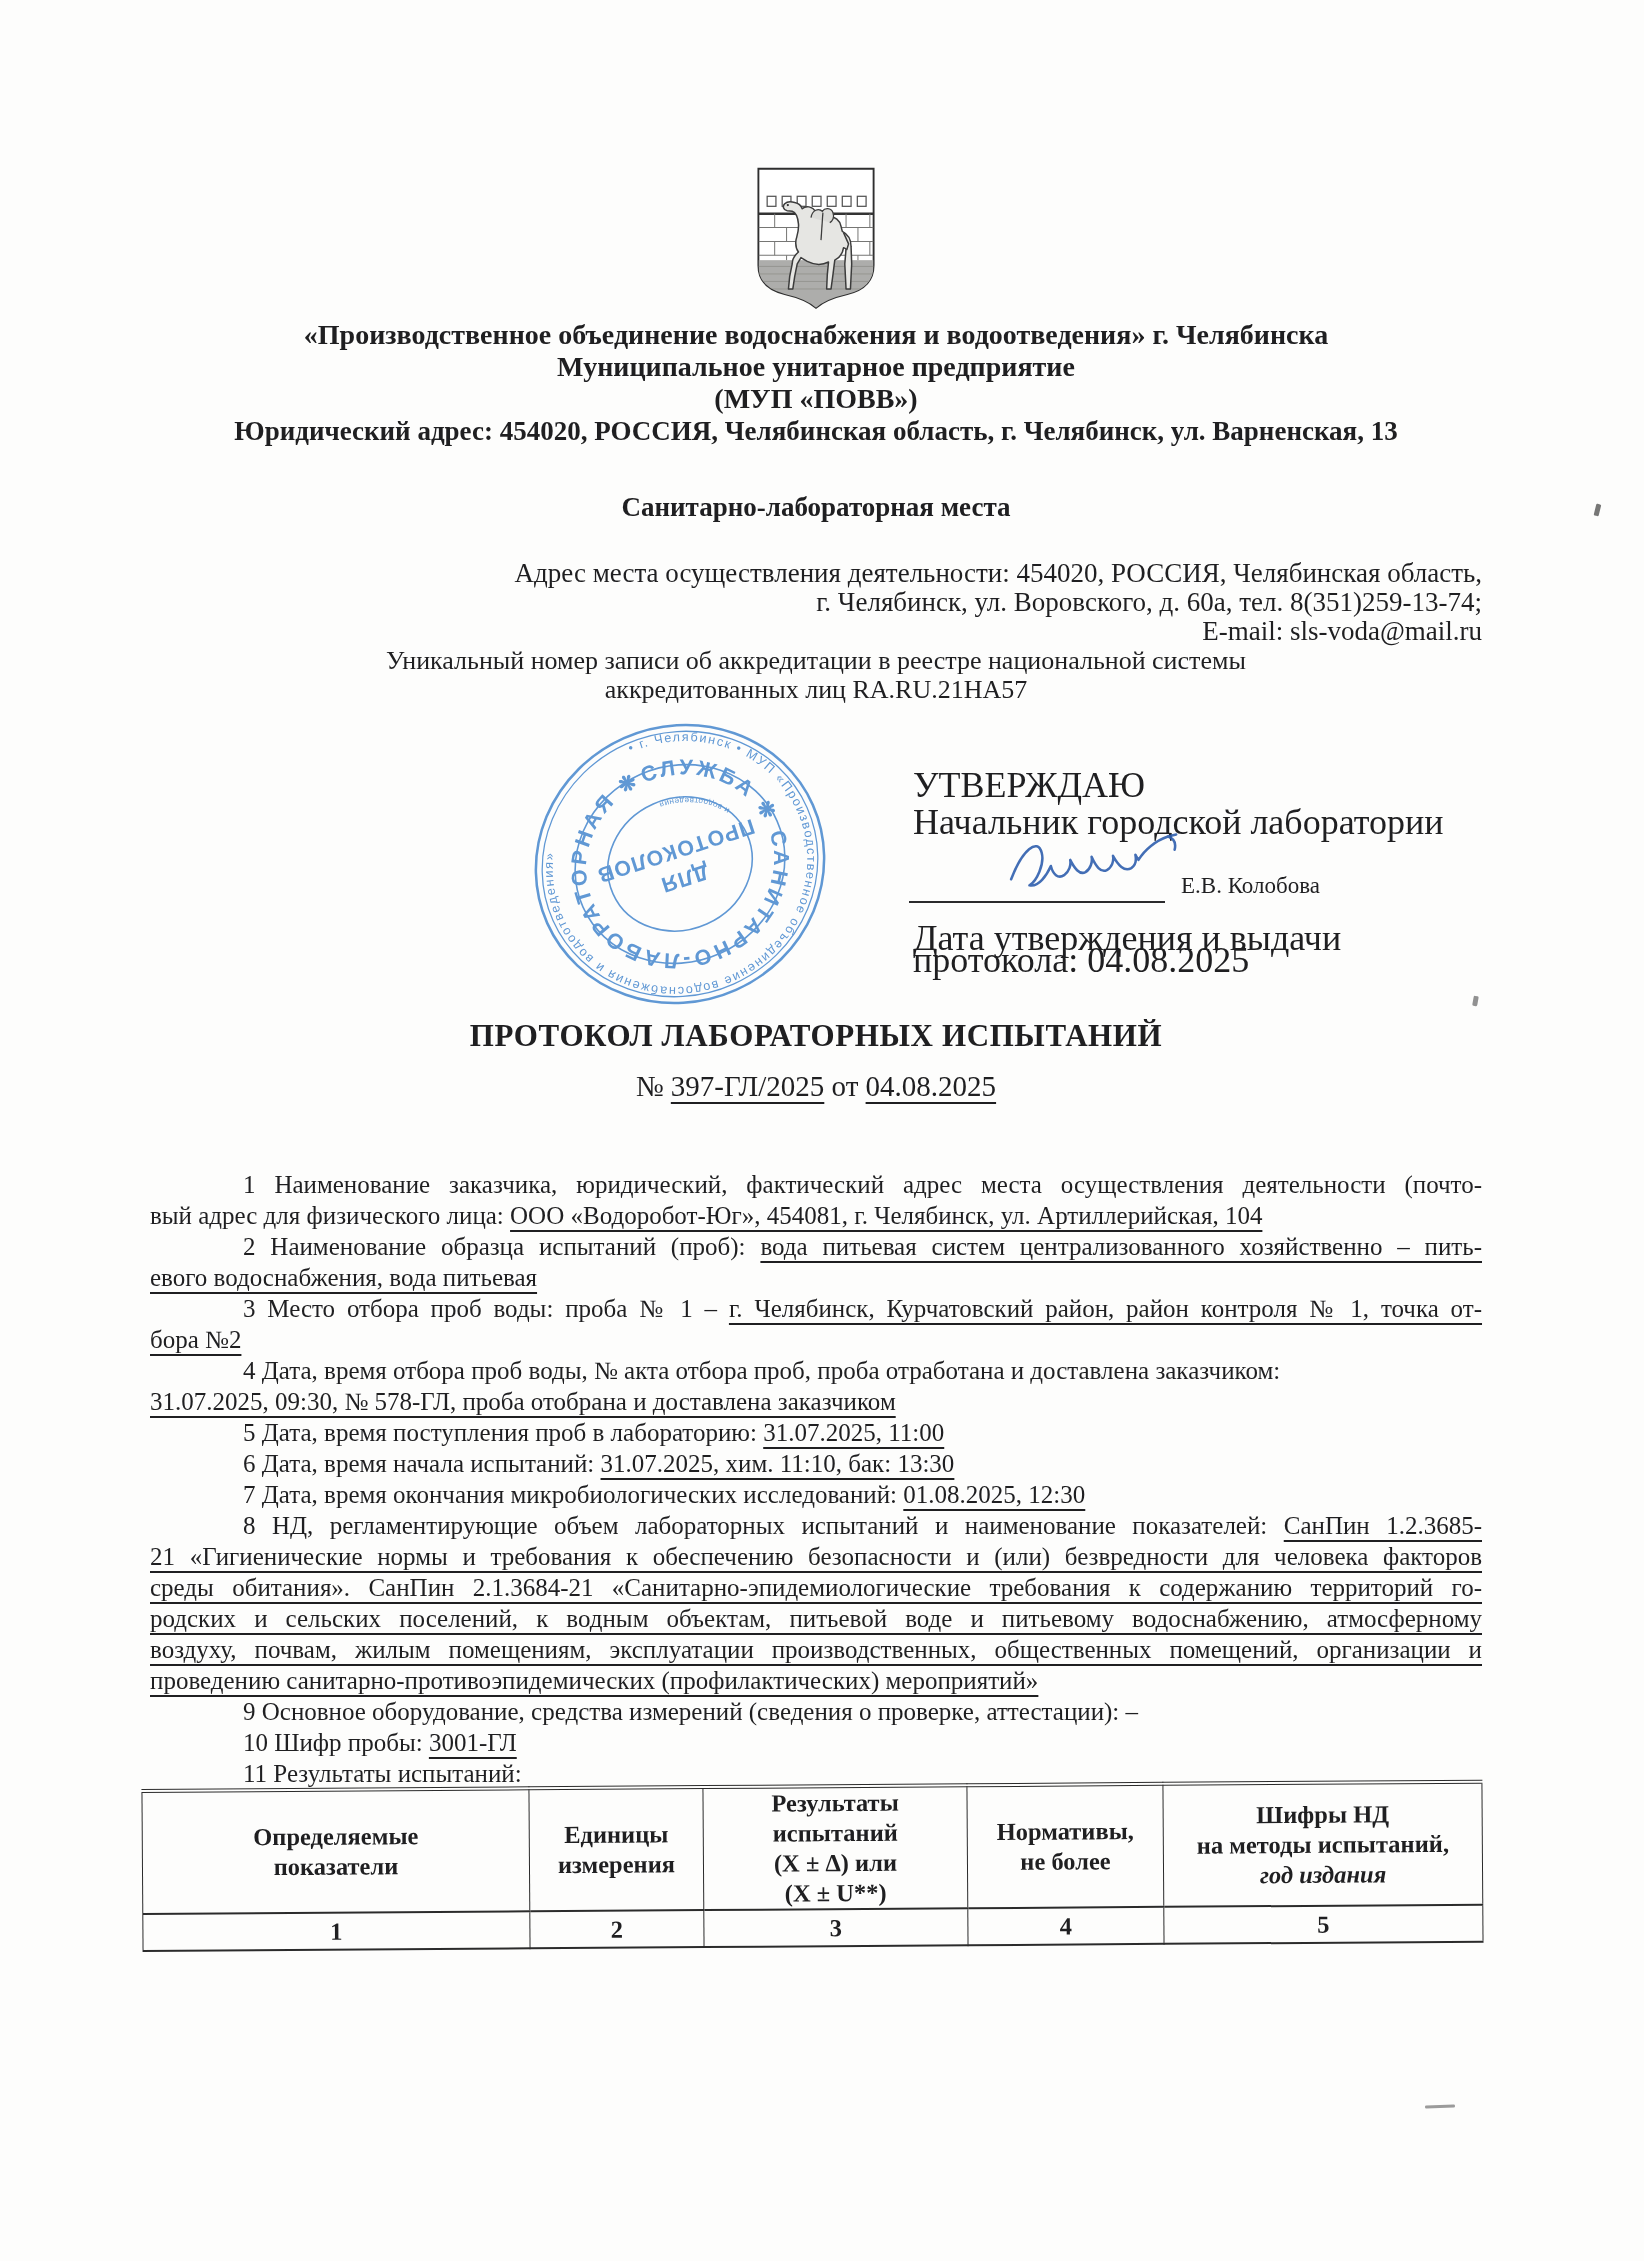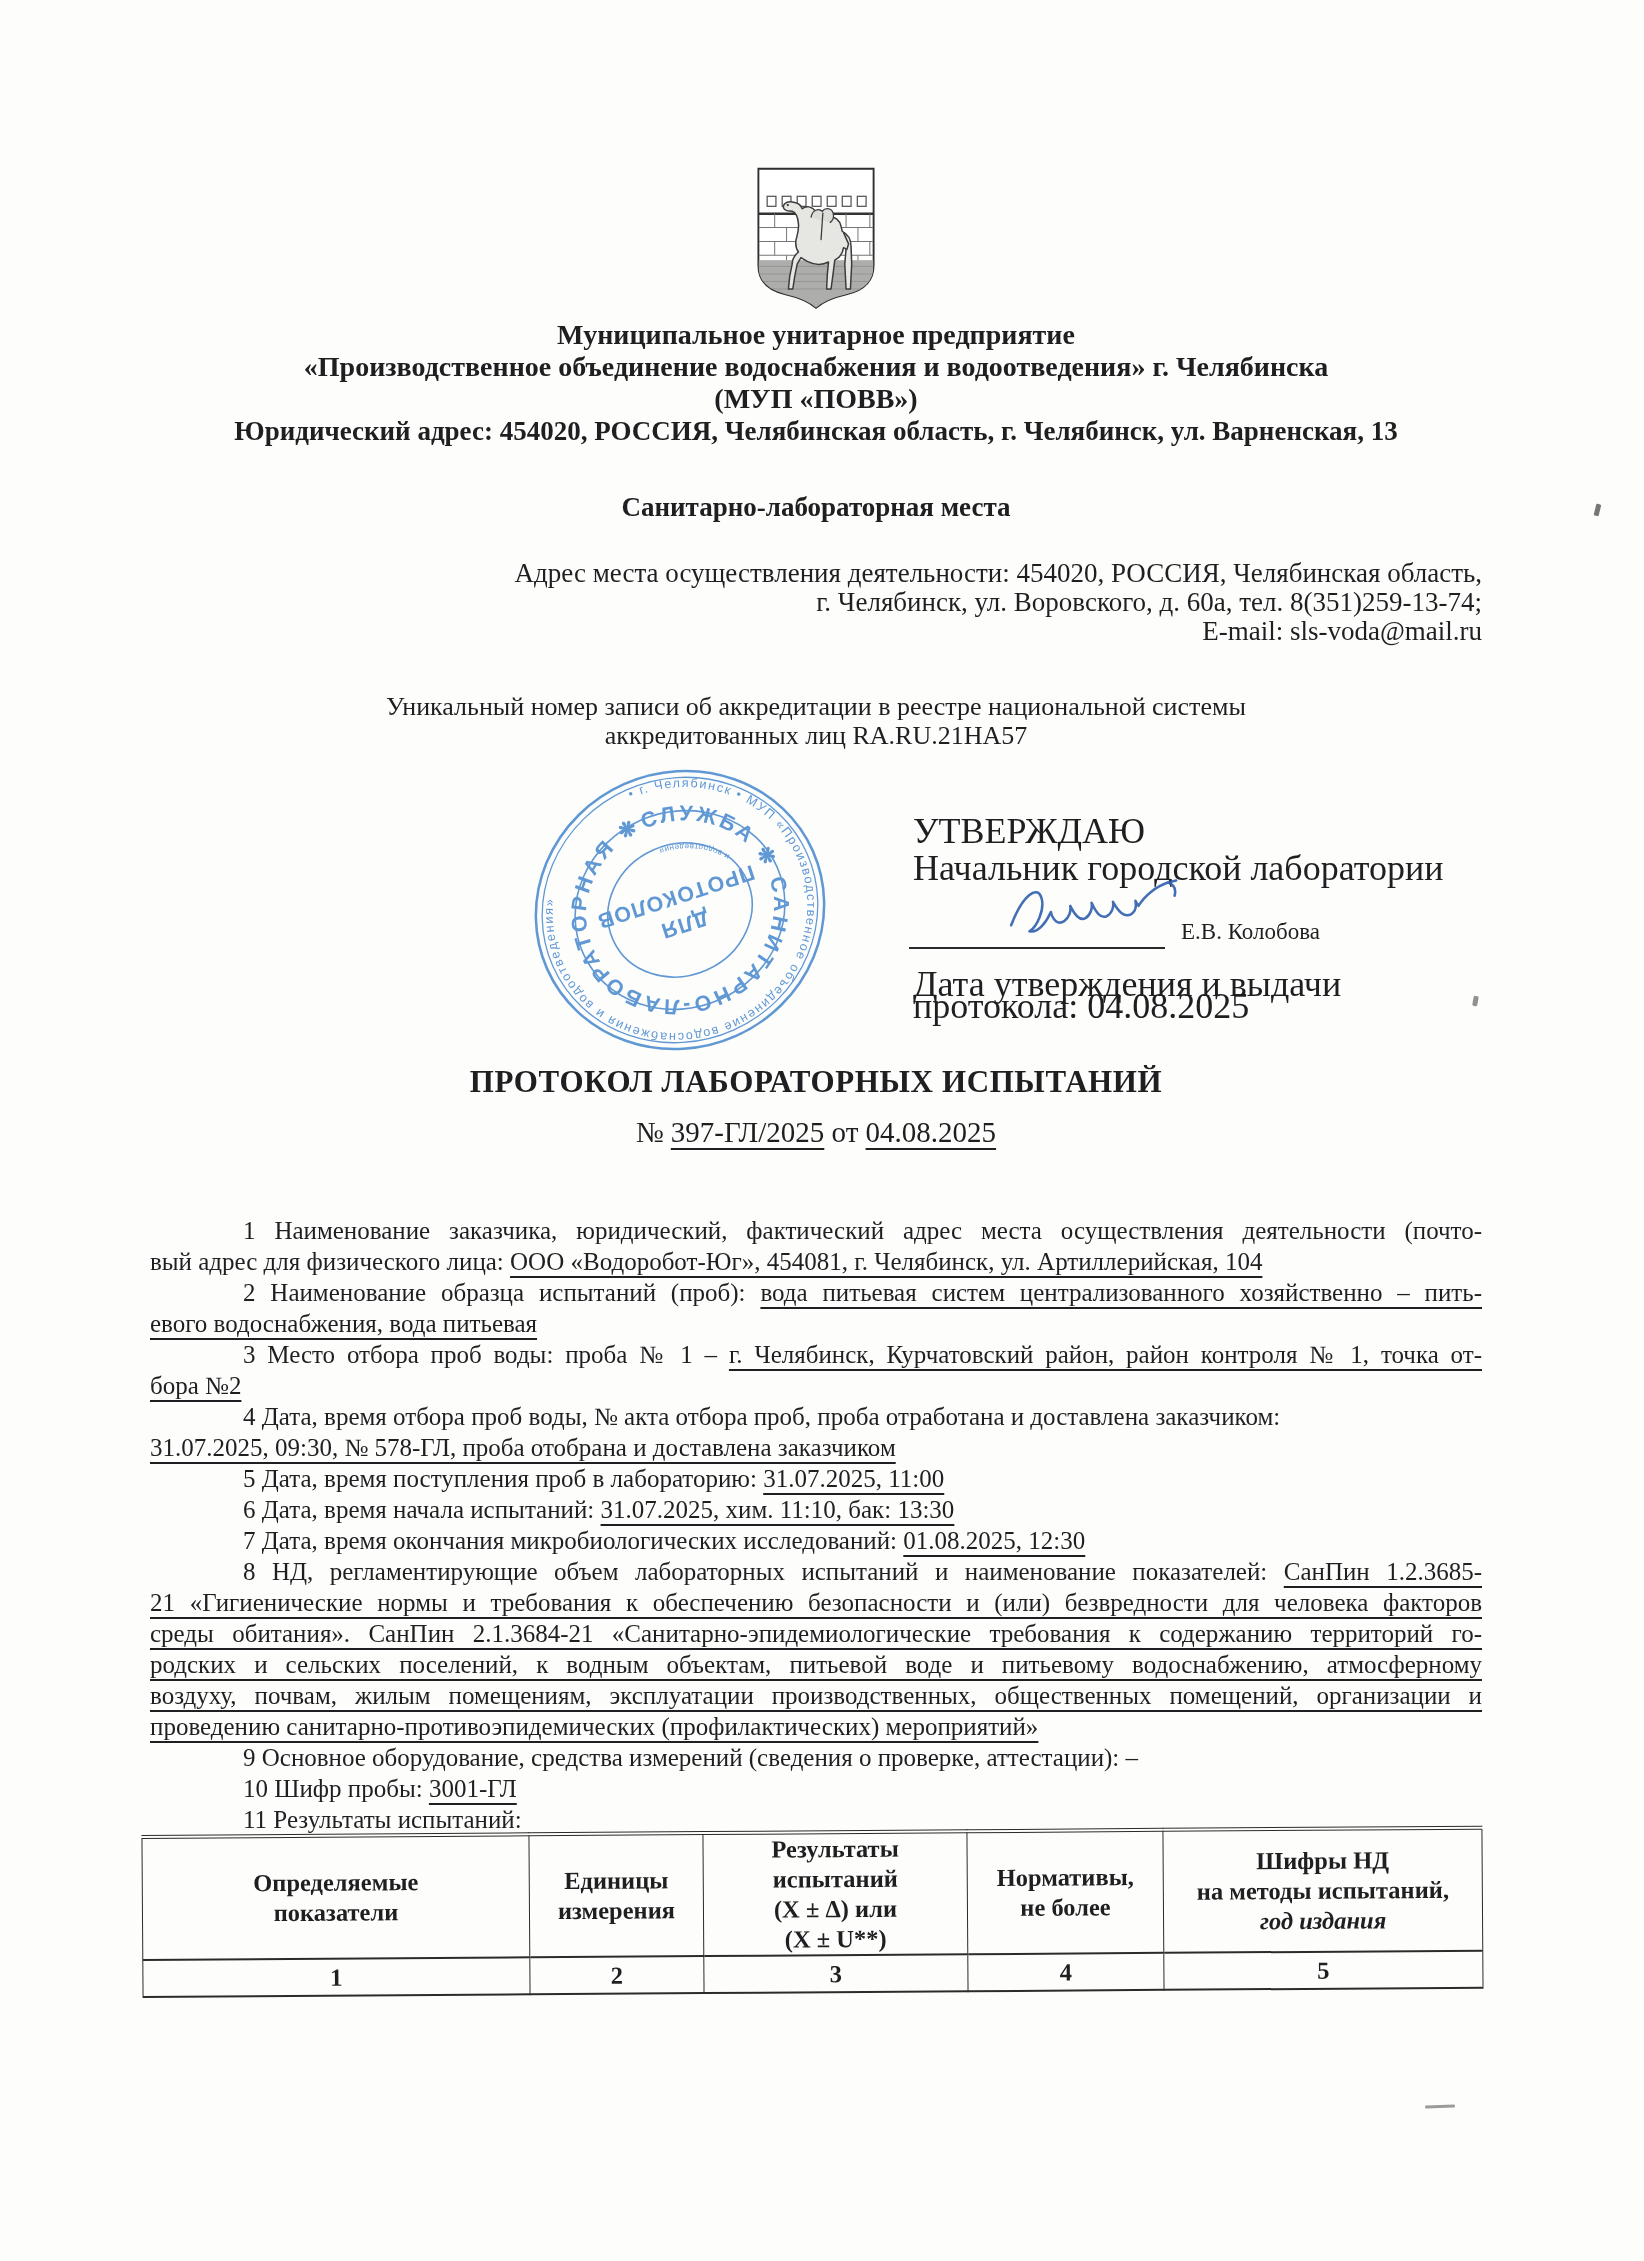--- a/index.html
+++ b/index.html
@@ -20,21 +20,21 @@
   .org-block { margin-top: 10.3px; }
   .org-l  { font-size: 28px; line-height: 32px; font-weight: bold; text-align: center; }
   .addr-l { font-size: 27px; line-height: 32px; font-weight: bold; text-align: center; }
 
   .svc-block { margin-top: 46px; }
   .svc-l { font-size: 27px; line-height: 29px; font-weight: bold; text-align: center; }
 
   .act-block { margin-top: 37px; }
   .act-l { font-size: 27px; line-height: 29px; font-weight: normal; text-align: right; }
 
-  .accr-block { margin-top: 46px; }
+  .accr-block { }
   .accr-l { font-size: 26px; line-height: 29px; text-align: center; }
 
   .approval-zone { position: relative; height: 306px; margin-top: 7.7px; }
   .stamp-svg { position:absolute; left: 372px; top: 1.9px; overflow: visible; }
   .appr-line { position: absolute; left: 763px; font-size: 36px; line-height: 31px; white-space: nowrap; }
   .appr-approve   { top: 58px; }
   .appr-position  { top: 95px; }
   .sig-svg   { position: absolute; left: 854px; top: 110px; overflow: visible; }
   .sig-rule  { position: absolute; left: 759px; top: 189px; width: 256px; height: 0; border-bottom: 2.6px solid #2a2a2c; }
   .appr-name { position: absolute; left: 1031px; top: 161px; font-size: 23px; white-space: nowrap; }
@@ -134,22 +134,22 @@
                    C118,74 108,70 100,75 C94,66 84,64 78,70 C76,64 71,61 66,60 Z" fill="#e6e6e3" stroke="#3c3c3c" stroke-width="2.4" stroke-linejoin="round"></path>
           <path d="M92,84 C94,72 104,68 110,74 C114,68 124,68 127,76 C130,84 126,90 122,92" fill="#dcdcd9" stroke="#3c3c3c" stroke-width="2"></path>
           <line x1="111" y1="76" x2="108" y2="120" stroke="#3c3c3c" stroke-width="2"></line>
           <path d="M144,108 L152,126 L149,136" fill="none" stroke="#3c3c3c" stroke-width="2.4"></path>
           <circle cx="55" cy="64" r="1.8" fill="#2e2e2e"></circle>
         </g>
       </g>
     </svg>
 
     <div class="org-block">
+      <div class="org-l">«Производственное объединение водоснабжения и водоотведения» г. Челябинска</div>
       <div class="org-l">Муниципальное унитарное предприятие</div>
-      <div class="org-l">«Производственное объединение водоснабжения и водоотведения» г. Челябинска</div>
       <div class="org-l">(МУП «ПОВВ»)</div>
       <div class="addr-l">Юридический адрес: 454020, РОССИЯ, Челябинская область, г. Челябинск, ул. Варненская, 13</div>
     </div>
 
     <div class="svc-block">
       <div class="svc-l">Санитарно-лабораторная места</div>
     </div>
 
     <div class="act-block">
       <div class="act-l">Адрес места осуществления деятельности: 454020, РОССИЯ, Челябинская область,</div>

